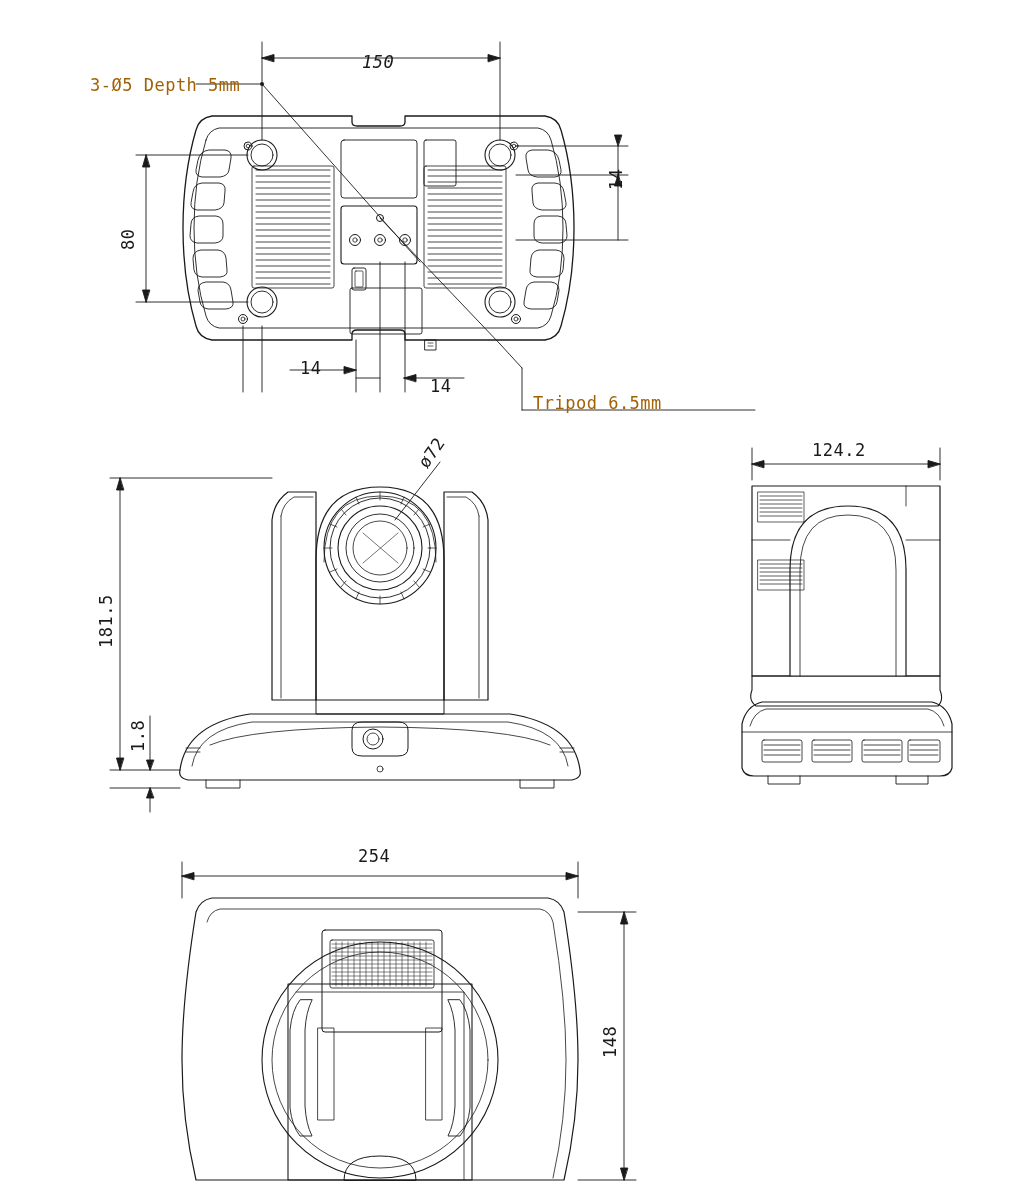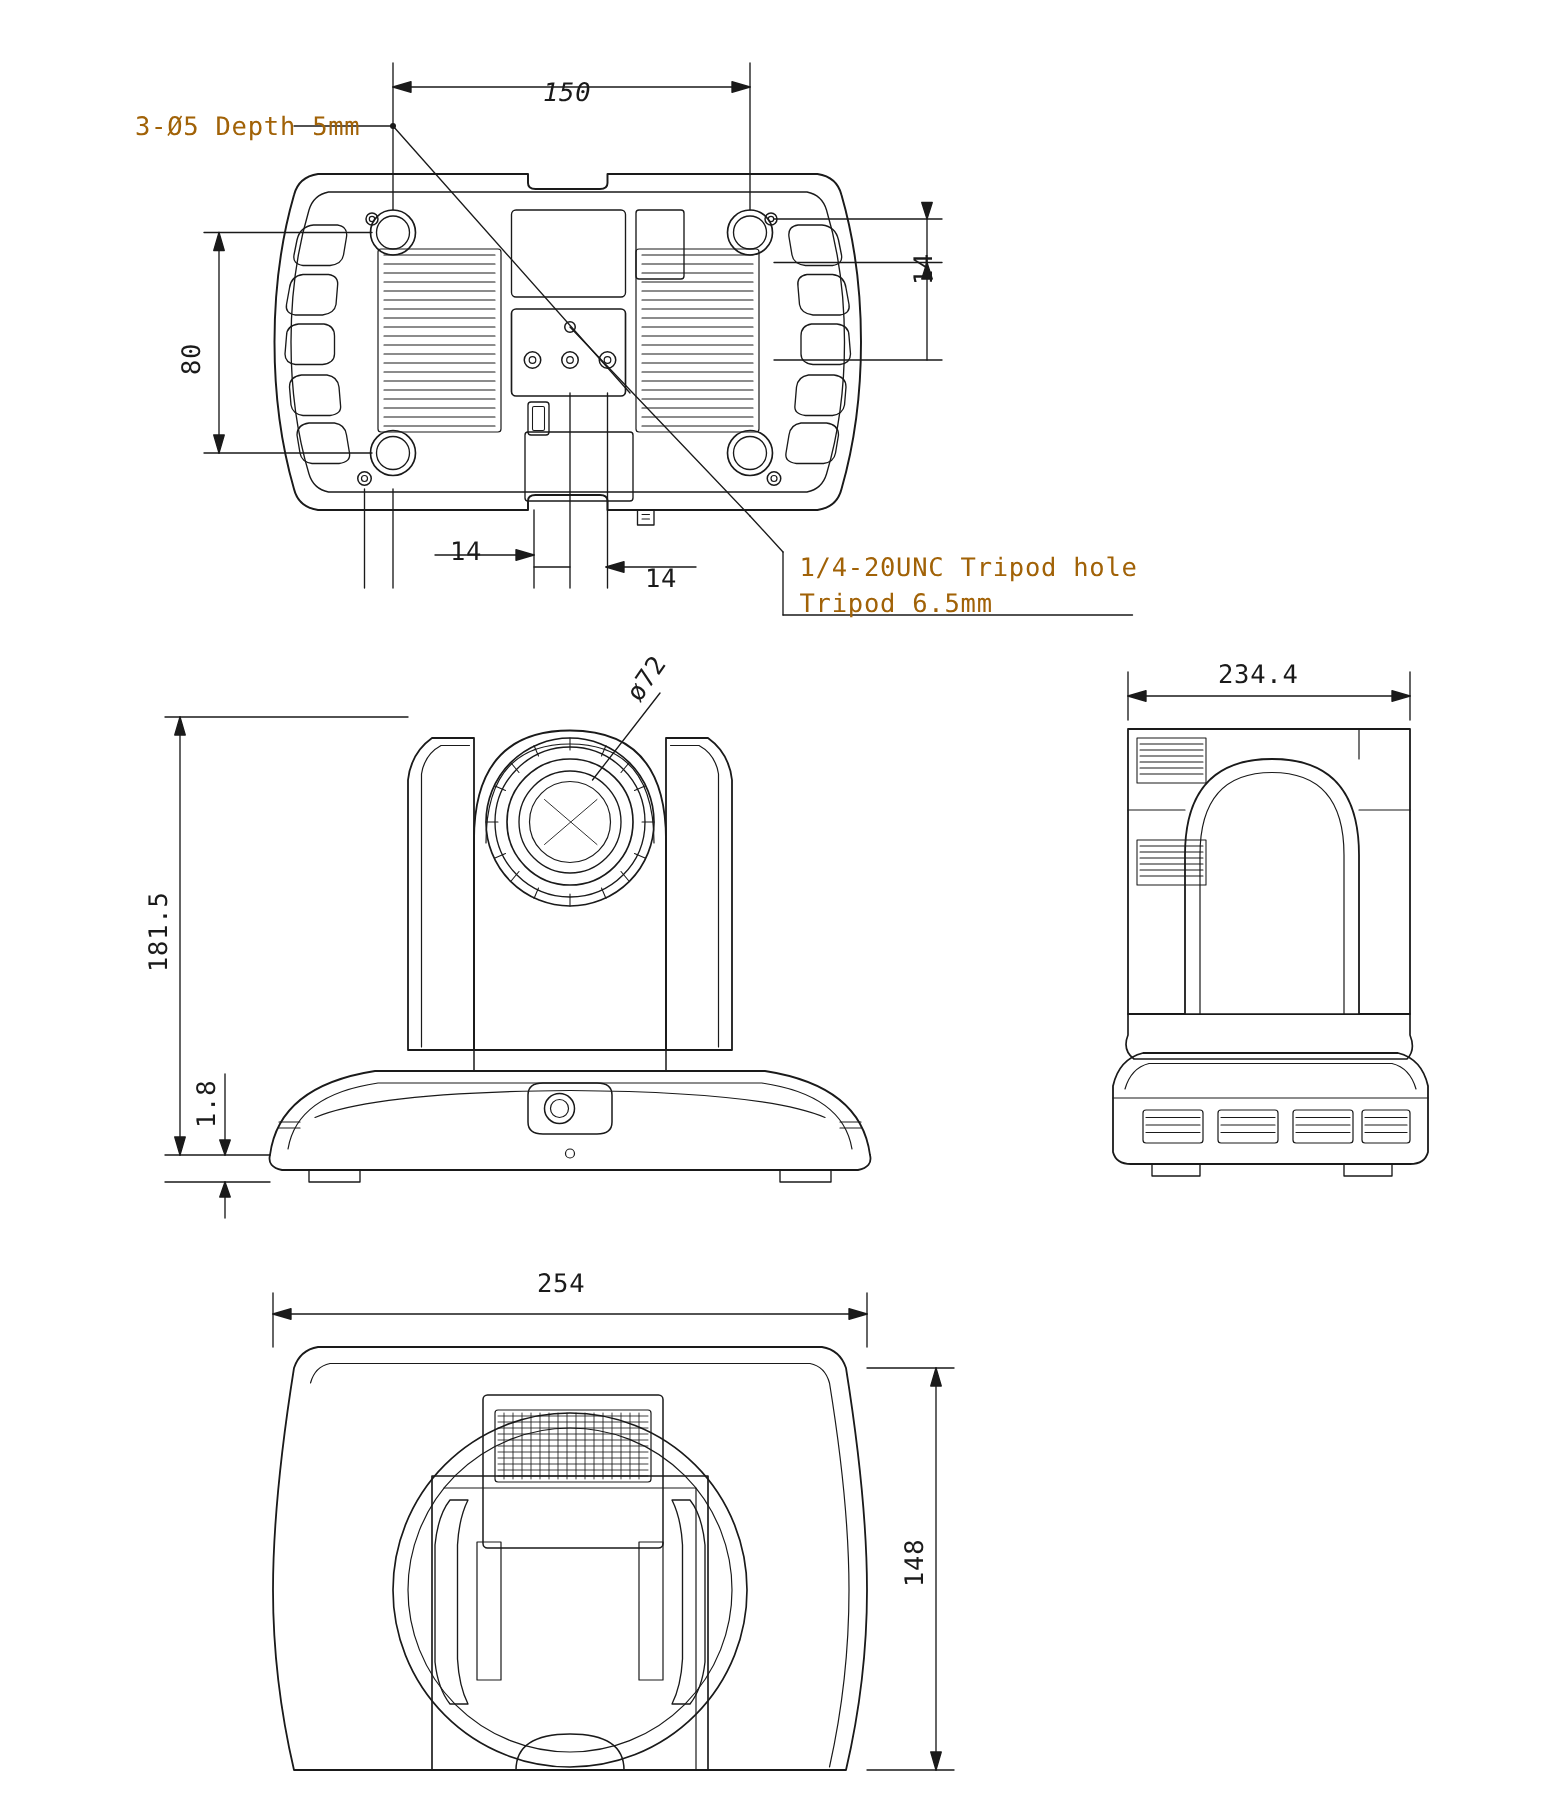--- a/index.html
+++ b/index.html
@@ -441,28 +441,27 @@
   <div class="dim-label" style="left:362px; top:52px;font-style:italic;">150</div>
 
   <div class="dim-label rot90" style="left:118px; top:250px;">80</div>
 
   <div class="dim-label rot90" style="left:606px; top:190px;">14</div>
 
   <div class="dim-label" style="left:300px; top:358px;">14</div>
 
   <div class="dim-label" style="left:430px; top:376px;">14</div>
 
-  <div class="note-label" style="left:533px; top:368px;">1/4-20UNC Tripod hole</div>
   <div class="note-label" style="left:533px; top:392px;">Tripod 6.5mm</div>
 
   <div class="dim-label rot45" style="left:414px; top:460px;">ø72</div>
 
   <div class="dim-label rot90" style="left:96px; top:648px;">181.5</div>
 
   <div class="dim-label rot90" style="left:128px; top:752px;">1.8</div>
 
-  <div class="dim-label" style="left:812px; top:440px;">234.4</div>
+  <div class="dim-label" style="left:812px; top:440px;">124.2</div>
 
   <div class="dim-label" style="left:358px; top:846px;">254</div>
 
   <div class="dim-label rot90" style="left:600px; top:1058px;">148</div>
 
 </div>
 
 </body></html>

